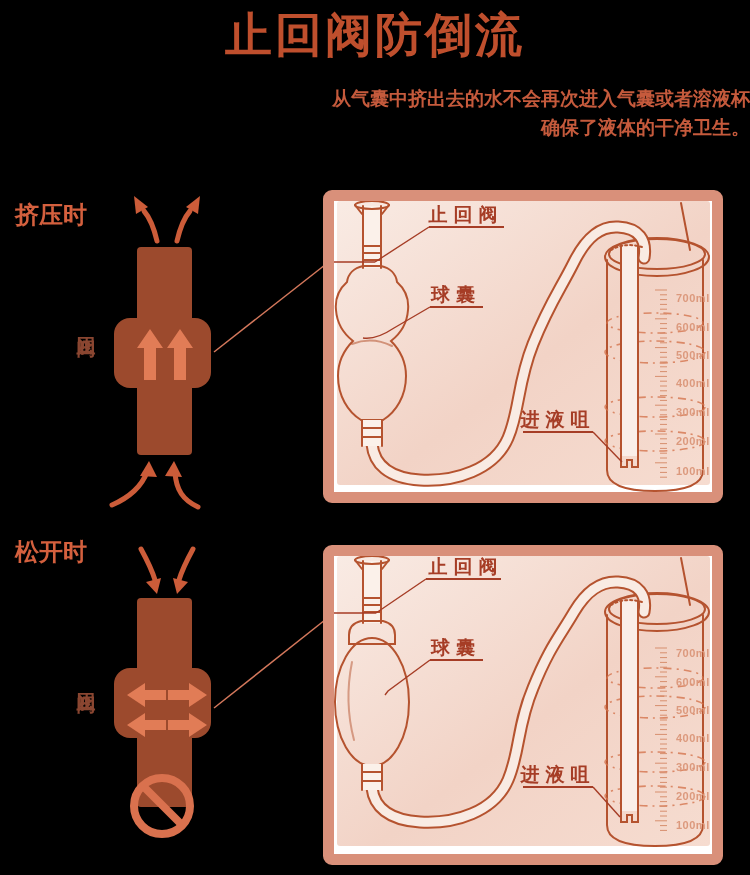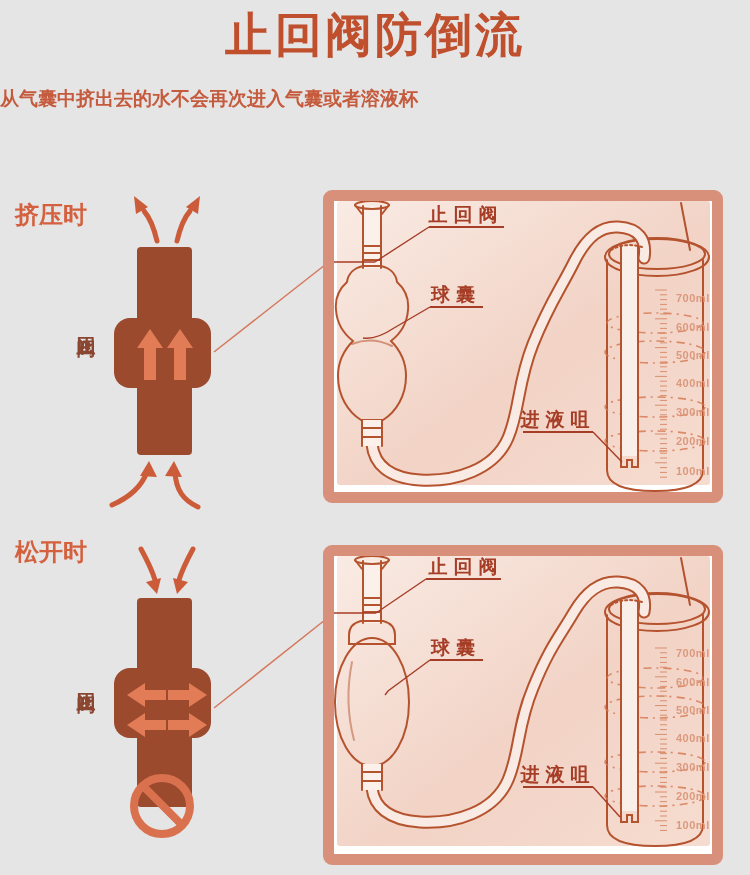--- a/index.html
+++ b/index.html
@@ -1,20 +1,20 @@
 <!DOCTYPE html>
 <html><head>
 <meta charset="utf-8">
 <style>
   html,body{margin:0;padding:0;background:#fff;}
-  .canvas{position:relative;width:750px;height:875px;background:#e5e5e5;overflow:hidden;
+  .canvas{position:relative;width:750px;height:875px;background:#000000;overflow:hidden;
           font-family:"Liberation Sans",sans-serif;}
   .title{position:absolute;left:0;top:4px;width:750px;text-align:center;
          font-size:47px;font-weight:800;letter-spacing:3px;color:#bf4f2d;}
-  .subtitle{position:absolute;left:0;top:84px;width:750px;text-align:left;
+  .subtitle{position:absolute;left:0;top:84px;width:750px;text-align:right;
             font-size:19px;line-height:29px;font-weight:700;color:#c55a3c;}
   .caption{position:absolute;left:15px;font-size:24px;font-weight:700;color:#d4603e;}
   .cap1{top:199px;text-align:center;} .cap2{top:536px;}
   .vlabel{position:absolute;left:74px;width:24px;writing-mode:vertical-rl;text-orientation:upright;
           font-size:19px;line-height:24px;font-weight:700;color:#8a4631;letter-spacing:1px;}
   .vl1{top:320px;} .vl2{top:676px;}
   .fig{position:absolute;left:60px;width:220px;}
   .fig1{top:185px;height:335px;} .fig2{top:545px;height:330px;}
   .overlay{position:absolute;left:0;top:0;z-index:1;}
   .panel{position:absolute;left:323px;width:400px;box-sizing:border-box;
@@ -30,20 +30,21 @@
   .ticks line{stroke:#d78f6e;stroke-width:1;}
 </style>
 </head>
 <body>
 
 <div class="canvas">
 
   <div class="title">止回阀防倒流</div>
   <div class="subtitle">
     <div>从气囊中挤出去的水不会再次进入气囊或者溶液杯</div>
+    <div>确保了液体的干净卫生。</div>
   </div>
 
   <svg class="overlay" width="750" height="875">
     <line x1="214" y1="352" x2="330" y2="261" stroke="#d4785c" stroke-width="1.5"></line>
     <line x1="214" y1="708" x2="330" y2="616" stroke="#d4785c" stroke-width="1.5"></line>
   </svg>
 
   <div class="caption cap1">挤压时</div>
   <div class="vlabel vl1">止回阀</div>
   <svg class="fig fig1" viewBox="60 185 220 335" width="220" height="335">

